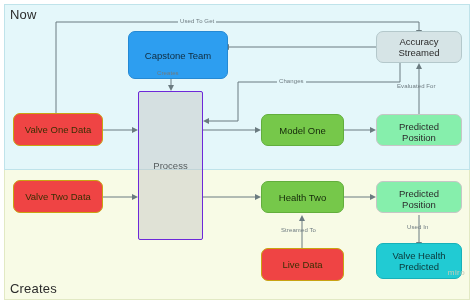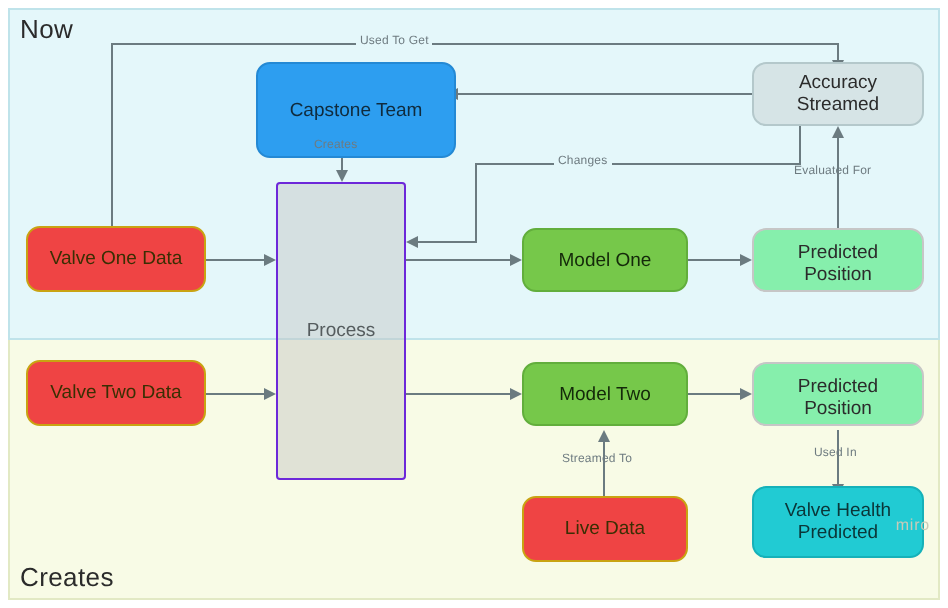--- a/index.html
+++ b/index.html
@@ -106,21 +106,21 @@
     white-space: nowrap;
     letter-spacing: 0.1px;
   }
   .edge-label.onwire {
     background: #e4f7fa;
     padding: 0 2px;
   }
   #watermark {
     position: absolute;
     right: 9px;
-    top: 258px;
+    top: 268px;
     font-size: 8px;
     color: #c9cbb8;
     letter-spacing: 0.4px;
   }
 </style>
 </head>
 <body>
 
 <div id="canvas">
 
@@ -194,21 +194,21 @@
 
   <div class="node n-gray" style="left:376px; top:114px; width:86px; height:32px;">
     <span>Predicted Position</span>
   </div>
 
   <div class="node n-yellow" style="left:13px; top:180px; width:90px; height:33px;">
     <span>Valve Two Data</span>
   </div>
 
   <div class="node n-green" style="left:261px; top:181px; width:83px; height:32px;">
-    <span>Model Two</span>
+    <span>Health Two</span>
   </div>
 
   <div class="node n-gray" style="left:376px; top:181px; width:86px; height:32px;">
     <span>Predicted Position</span>
   </div>
 
   <div class="node n-yellow" style="left:261px; top:248px; width:83px; height:33px;">
     <span>Live Data</span>
   </div>
 

